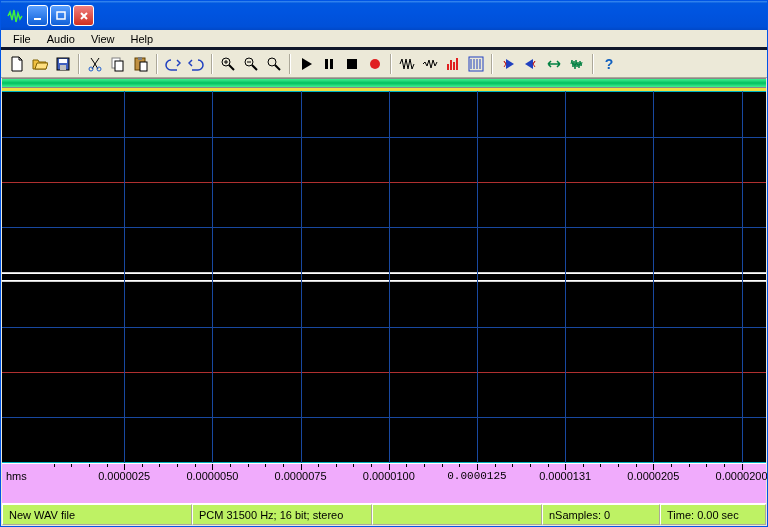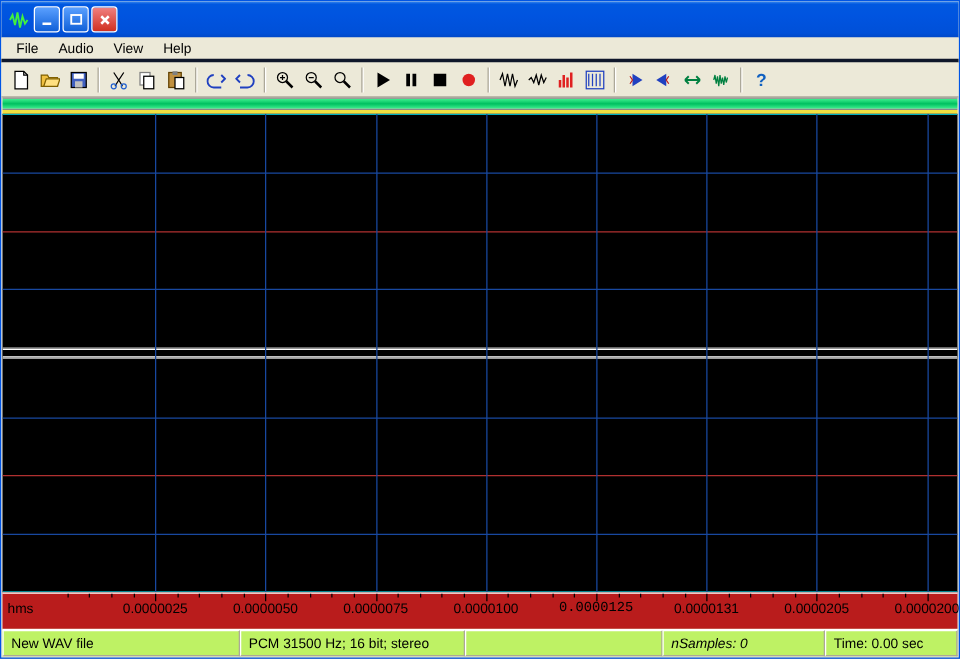--- a/index.html
+++ b/index.html
@@ -89,22 +89,22 @@
   position: absolute;
   left: 0; right: 0;
 }
 .wave-channel.top { top: 0; height: 49%; border-top: 1px solid #00b0c0; border-bottom: 1px solid #d0d0d0;}
 .wave-channel.bot { top: 51%; height: 49%; border-top: 1px solid #d0d0d0; border-bottom: 1px solid #00b0c0;}
 .wave-zero { position: absolute; left:0; right:0; top: 50%; height: 1px; background: #b03030;}
 .channel-divider{position:absolute;left:0;right:0;top:49%;height:2%;background:#000;border-top:1px solid #fff;border-bottom:1px solid #fff;}
 .grid-v { position: absolute; top:0; bottom:0; width: 1px; background: #1848a0;}
 .grid-h { position: absolute; left:0; right:0; height: 1px; background: #1848a0;}
 .ruler {
-  height: 29px;
-  background: #b91c1c;
+  height: 40px;
+  background: #f0abfc;
   margin: 0 1px;
   position: relative;
   border-top: 1px solid #fff;
   font-size: 11px;
 }
 .tick { position: absolute; top: 0; width: 1px; height: 6px; background: #000;}
 .tick.minor { height: 3px; }
 .tick-label { position: absolute; top: 6px; transform: translateX(-50%); white-space: nowrap;}
 .ruler-unit{ position:absolute; left: 4px; top: 6px;}
 .statusbar {
@@ -118,21 +118,21 @@
   border: 1px solid #aca899;
   border-top-color: #fff;
   border-left-color: #fff;
   padding: 2px 6px;
   display: flex;
   align-items: center;
 }
 .status-pane:nth-child(1){width: 190px;}
 .status-pane:nth-child(2){width: 180px;}
 .status-pane:nth-child(3){flex:1;}
-.status-pane:nth-child(4){width: 130px; font-style: italic;}
+.status-pane:nth-child(4){width: 118px;}
 .status-pane:nth-child(5){width: 106px;}
 </style>
 </head>
 <body>
 
 <div class="titlebar">
   <svg class="app-icon" viewBox="0 0 16 16">
       <path d="M1 8 L3 4 L5 12 L7 2 L9 14 L11 5 L13 11 L15 8" stroke="#40f040" stroke-width="1.5" fill="none"></path>
     </svg>
   <div class="winbtns">

